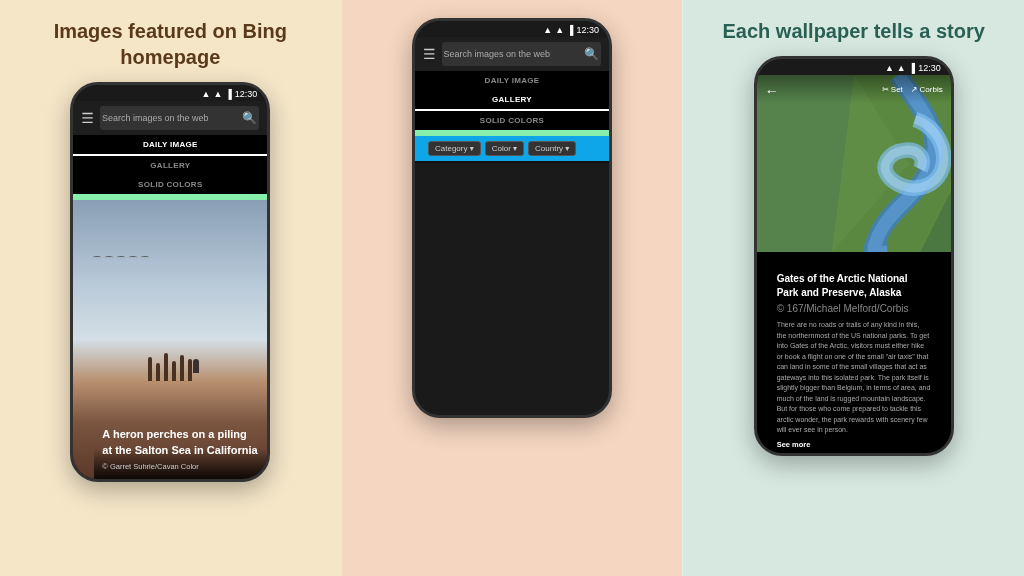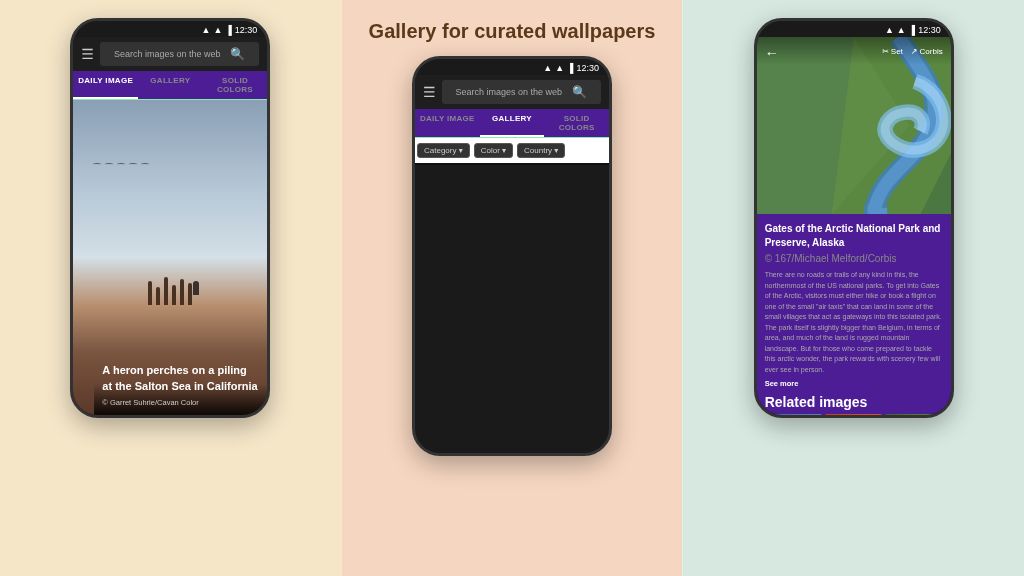--- a/index.html
+++ b/index.html
@@ -83,36 +83,37 @@
       font-size: 14px;
     }
 
     .search-bar {
       flex: 1;
       background: #333;
       border-radius: 3px;
       height: 24px;
       display: flex;
       align-items: center;
-      padding: 0 14px;
+      padding: 0 2px;
       font-size: 9px;
       color: #aaa;
     }
 
     .search-icon {
       color: #aaa;
       font-size: 12px;
       margin-left: auto;
     }
 
     .phone-tabs {
-      background: #4c1d95;
-      display: flex;
-      border-bottom: 1px solid #86efac;
+      background: #000000;
+      display: flex;
+      border-bottom: 6px solid #86efac;
       flex-shrink: 0;
+      flex-direction: column;
     }
 
     .phone-tab {
       flex: 1;
       font-size: 8px;
       color: #888;
       text-align: center;
       padding: 5px 2px;
       letter-spacing: 0.3px;
       font-weight: 600;
@@ -207,24 +208,24 @@
       bottom: 38%;
       right: 35%;
       width: 6px;
       height: 14px;
       background: #3a3030;
       border-radius: 3px 3px 0 0;
     }
 
     
     .gallery-filters {
-      background: #ffffff;
+      background: #0ea5e9;
       display: flex;
       gap: 4px;
-      padding: 5px 2px;
+      padding: 5px 13px;
       flex-shrink: 0;
     }
 
     .filter-chip {
       background: #333;
       border: 1px solid #555;
       border-radius: 3px;
       color: #ccc;
       font-size: 8px;
       padding: 2px 6px;
@@ -261,22 +262,22 @@
 
     .wallpaper-hero {
       height: 45%;
       background: linear-gradient(135deg, #2d6040 0%, #4a8050 20%, #6ab070 30%, #90c070 35%, #c8a040 50%, #a07030 60%, #7a5020 75%, #503010 100%);
       position: relative;
       flex-shrink: 0;
     }
 
     .wallpaper-info {
       flex: 1;
-      background: #4c1d95;
-      padding: 8px;
+      background: #000000;
+      padding: 20px;
       overflow-y: auto;
     }
 
     .wp-title {
       color: white;
       font-size: 10px;
       font-weight: 600;
       margin-bottom: 3px;
       line-height: 1.4;
     }
@@ -332,20 +333,21 @@
     .gallery-cell-decoration {
       position: absolute;
       inset: 0;
       overflow: hidden;
     }
   </style>
 </head>
 <body>
 
 <div class="panel panel-1">
+  <div class="panel-title">Images featured on Bing homepage</div>
 
   <div class="phone">
 
     <div class="phone-status-bar">
       <div class="status-icons">
         <span>▲</span>
         <span>▲</span>
         <span>▐</span>
         <span>12:30</span>
       </div>
@@ -390,21 +392,20 @@
         <div class="daily-image-overlay">
           <div class="daily-caption">A heron perches on a piling at the Salton Sea in California</div>
           <div class="daily-credit">© Garret Suhrie/Cavan Color</div>
         </div>
       </div>
     </div>
   </div>
 </div>
 
 <div class="panel panel-2">
-  <div class="panel-title">Gallery for curated wallpapers</div>
 
   <div class="phone">
 
     <div class="phone-status-bar">
       <div class="status-icons">
         <span>▲</span>
         <span>▲</span>
         <span>▐</span>
         <span>12:30</span>
       </div>
@@ -472,20 +473,21 @@
 
         <div class="gallery-cell gc-5">
           
         </div>
       </div>
     </div>
   </div>
 </div>
 
 <div class="panel panel-3">
+  <div class="panel-title">Each wallpaper tells a story</div>
 
   <div class="phone">
 
     <div class="phone-status-bar">
       <div class="status-icons">
         <span>▲</span>
         <span>▲</span>
         <span>▐</span>
         <span>12:30</span>
       </div>

